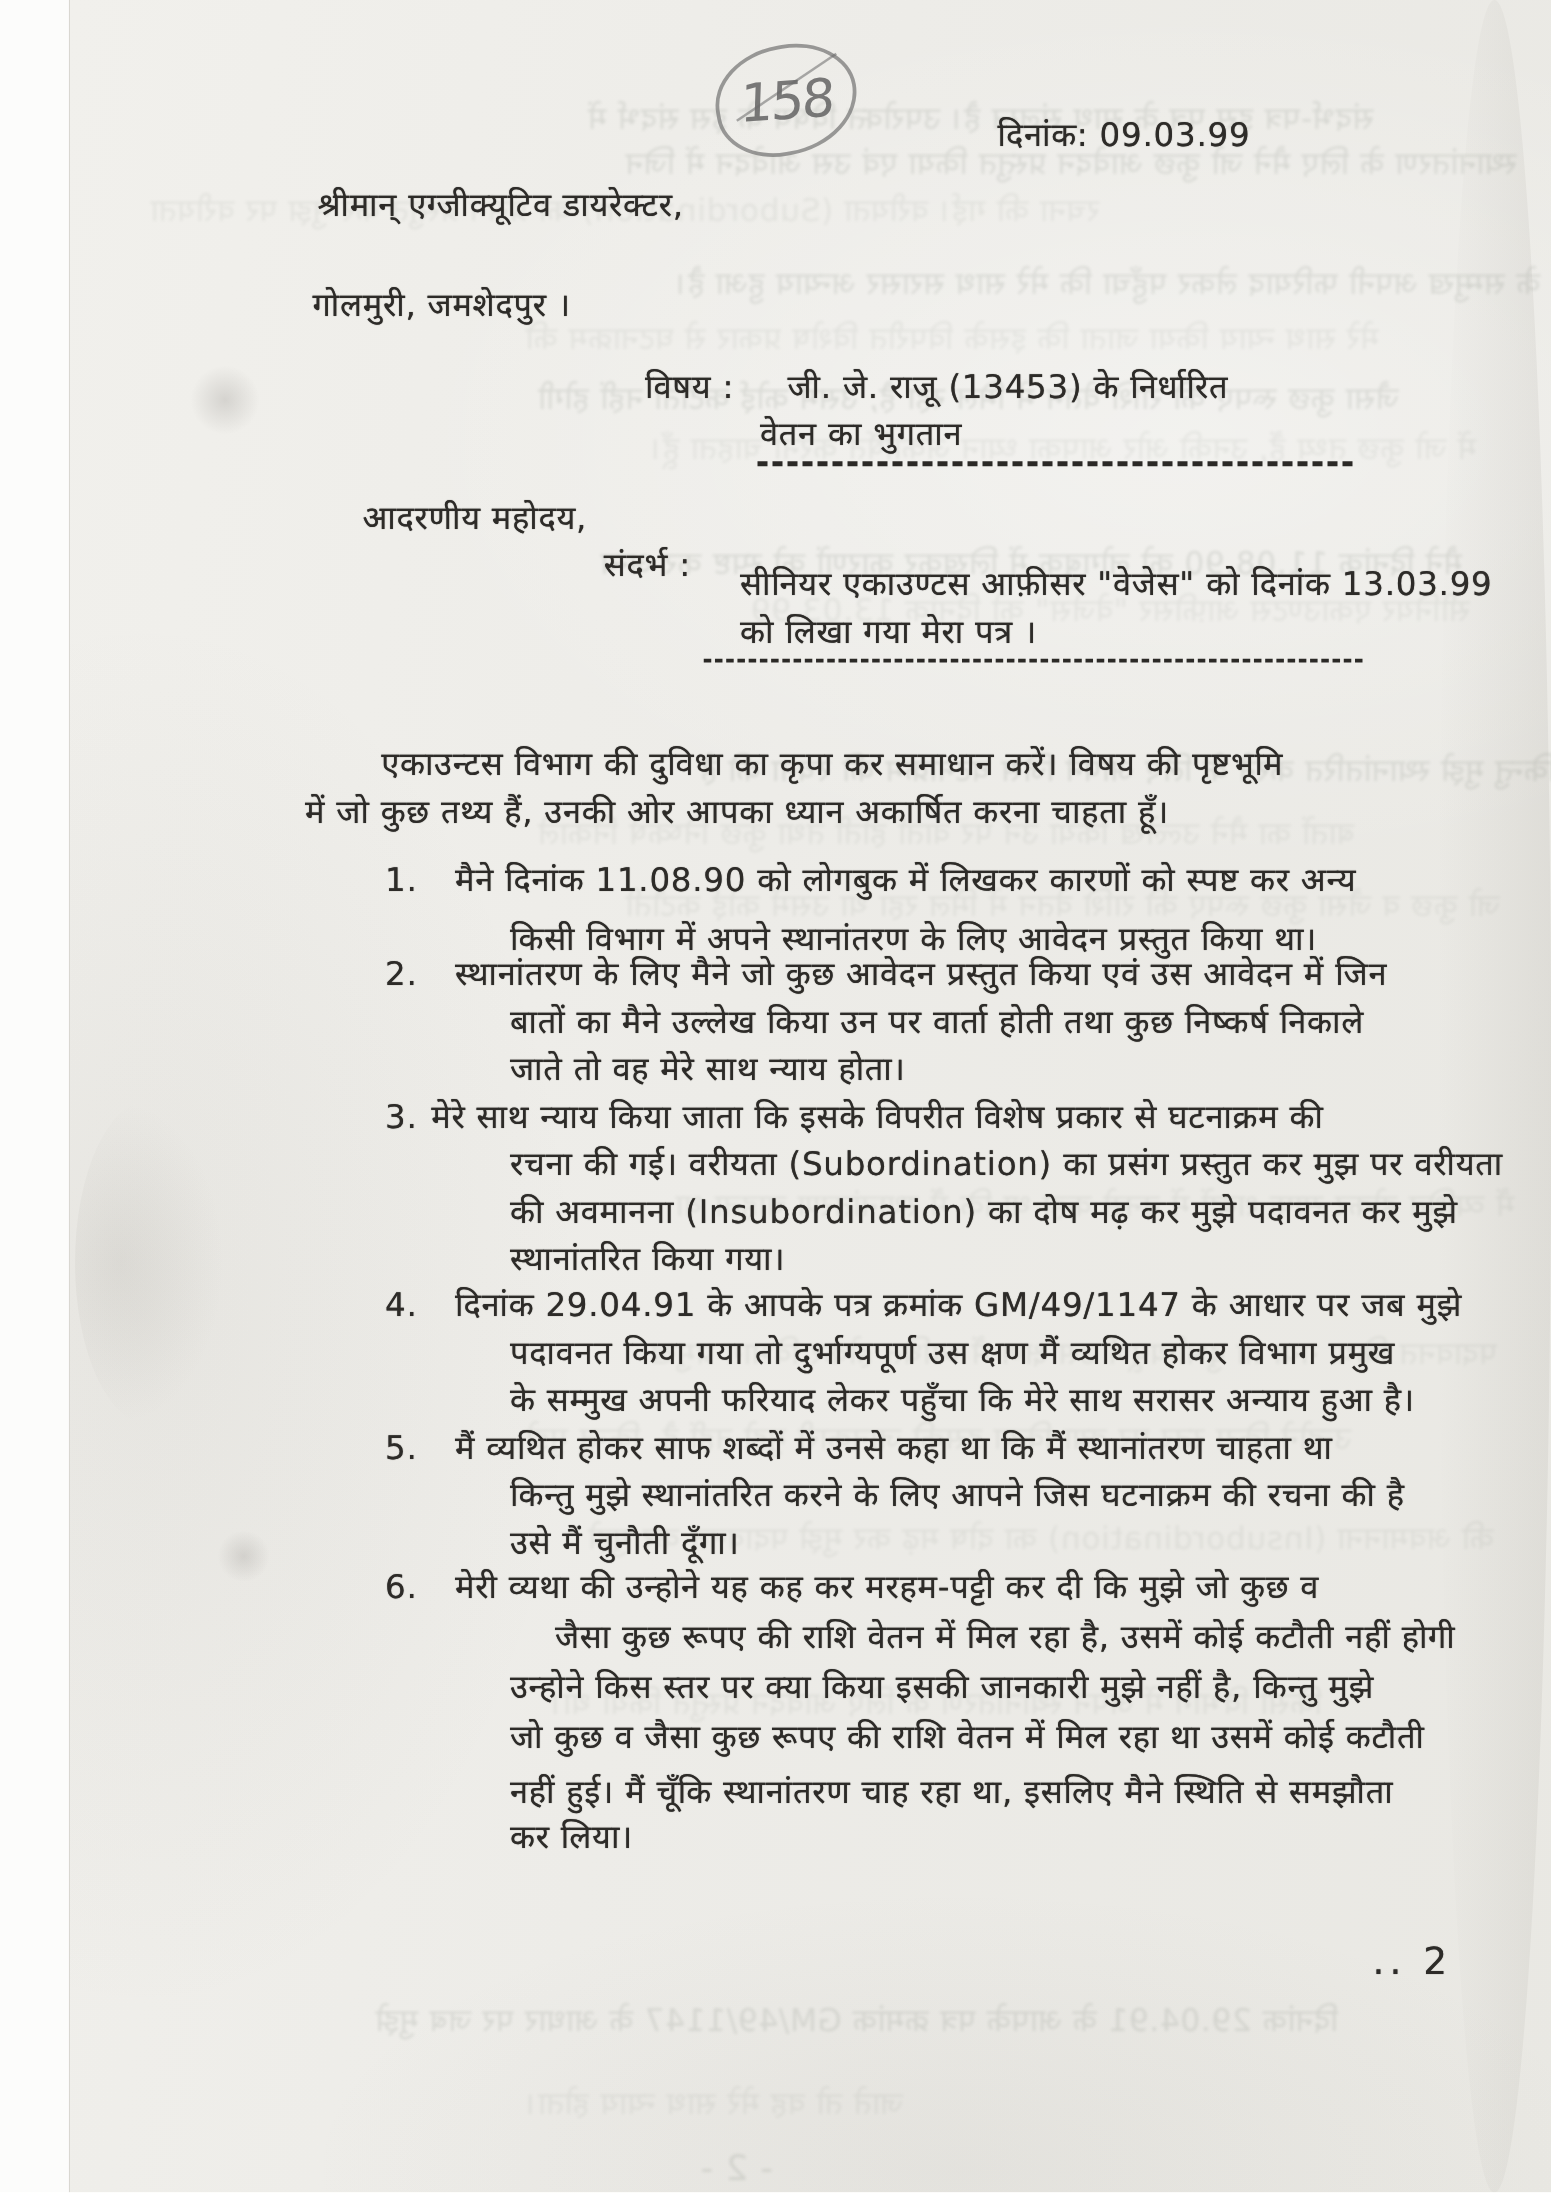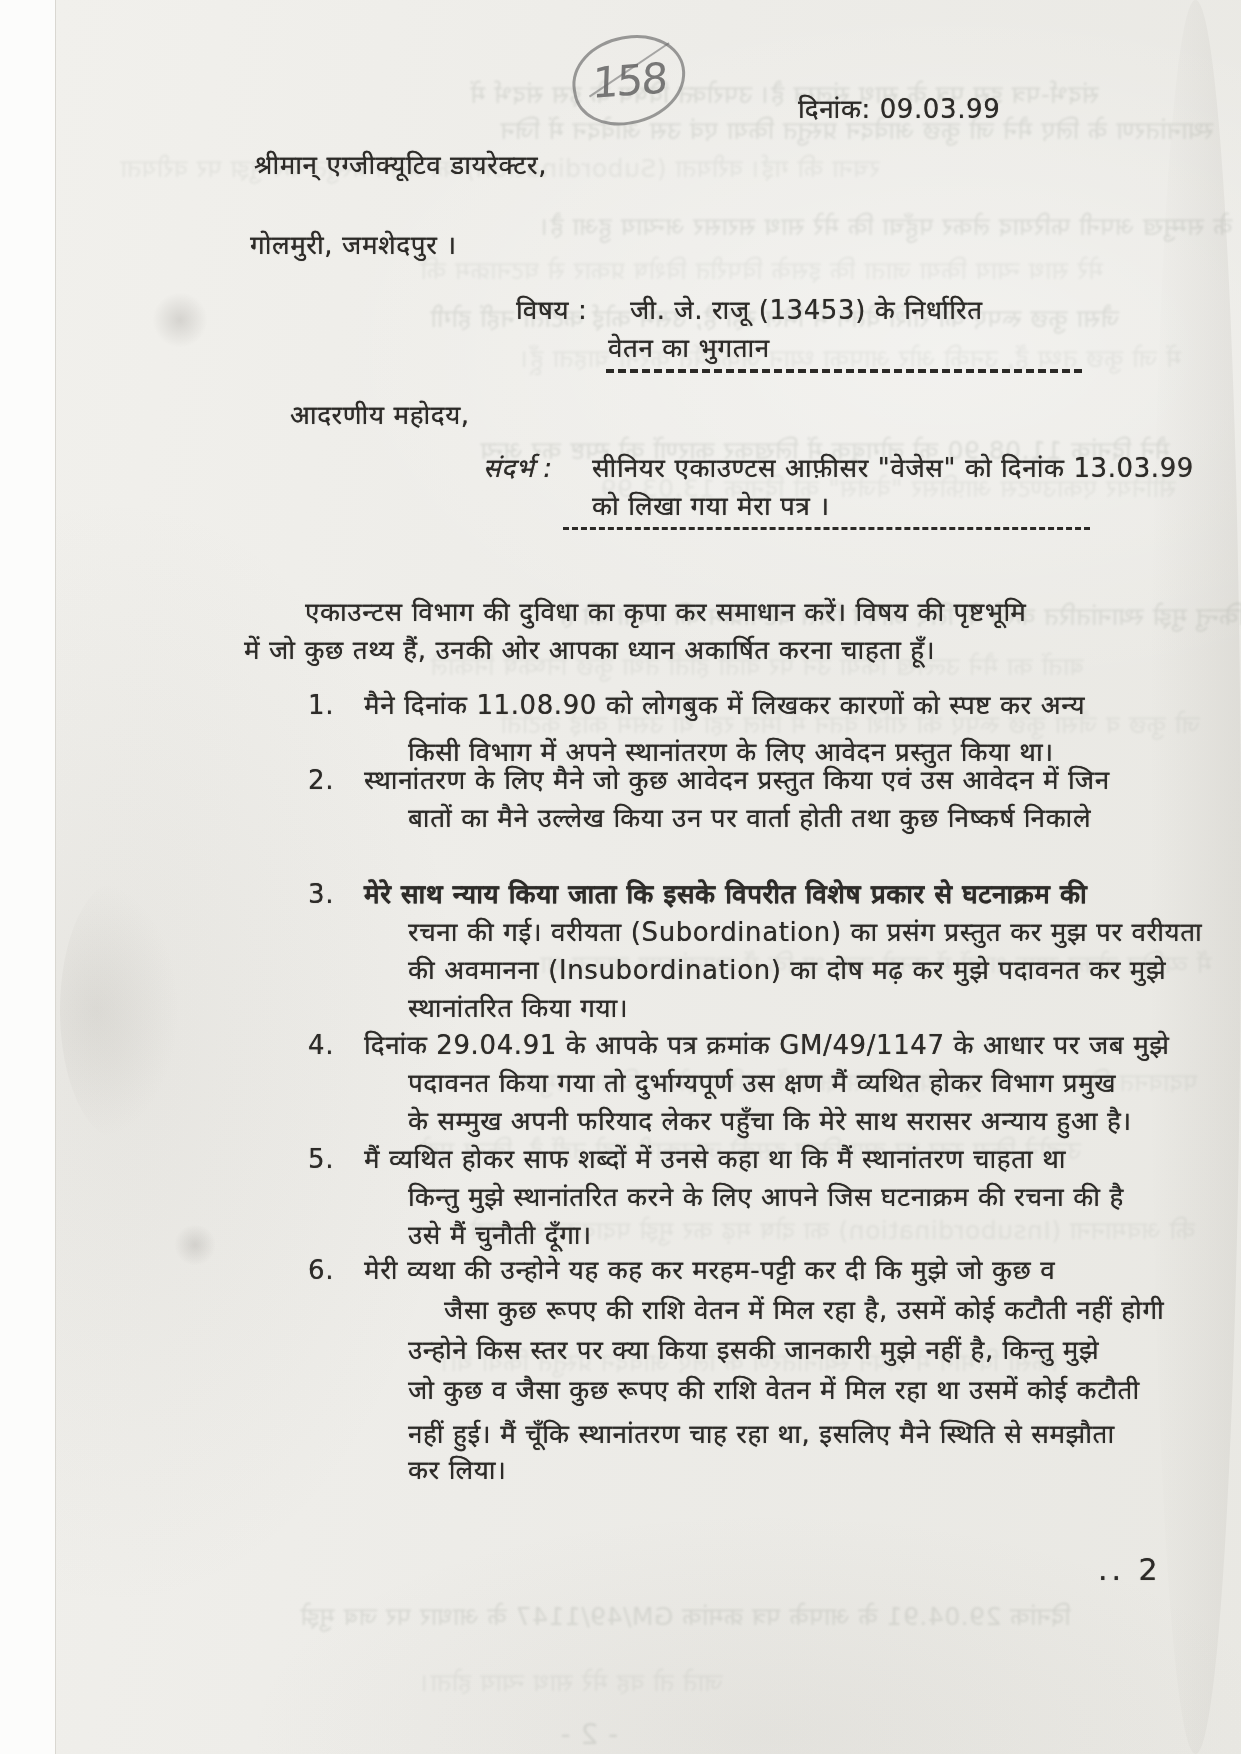--- a/index.html
+++ b/index.html
@@ -89,38 +89,39 @@
   <div class="line" style="left:254px;top:148px;">श्रीमान् एग्जीक्यूटिव डायरेक्टर,</div>
   <div class="line" style="left:250px;top:228px;">गोलमुरी, जमशेदपुर ।</div>
 
   <div class="line" style="left:516px;top:293px;">विषय :</div>
   <div class="line" style="left:630px;top:293px;">जी. जे. राजू (13453) के निर्धारित</div>
   <div class="line" style="left:608px;top:331px;">वेतन का भुगतान</div>
   <div class="dashes" style="left:606px;top:369px;width:476px;"></div>
 
   <div class="line" style="left:290px;top:398px;">आदरणीय महोदय,</div>
 
-  <div class="line" style="left:483px;top:451px;font-style:italic;">संदर्भ :</div>
+  <div class="line" style="left:483px;top:436px;">संदर्भ :</div>
   <div class="line" style="left:592px;top:451px;">सीनियर एकाउण्टस आफ़ीसर "वेजेस" को दिनांक 13.03.99</div>
   <div class="line" style="left:592px;top:489px;">को लिखा गया मेरा पत्र ।</div>
   <div class="dashes thin" style="left:563px;top:527px;width:527px;"></div>
 
   <div class="line" style="left:266px;top:595px;margin-left:39px;">एकाउन्टस विभाग की दुविधा का कृपा कर समाधान करें।  विषय की पृष्टभूमि</div>
   <div class="line" style="left:244px;top:633px;">में जो कुछ तथ्य हैं, उनकी ओर आपका ध्यान अकार्षित करना चाहता हूँ।</div>
 
   <div class="line num" style="left:308px;top:688px;">1.</div>
   <div class="line" style="left:364px;top:688px;">मैने दिनांक 11.08.90 को लोगबुक में लिखकर कारणों को स्पष्ट कर अन्य</div>
   <div class="line" style="left:408px;top:694px;margin-top:41px;">किसी विभाग में अपने स्थानांतरण के लिए आवेदन प्रस्तुत किया था।</div>
 
   <div class="line num" style="left:308px;top:763px;">2.</div>
   <div class="line" style="left:364px;top:763px;">स्थानांतरण के लिए मैने जो कुछ आवेदन प्रस्तुत किया एवं उस आवेदन में जिन</div>
   <div class="line" style="left:408px;top:801px;">बातों का मैने उल्लेख किया उन पर वार्ता होती तथा कुछ निष्कर्ष निकाले</div>
+  <div class="line" style="left:408px;top:839px;">जाते तो वह मेरे साथ न्याय होता।</div>
 
   <div class="line num" style="left:308px;top:877px;">3.</div>
-  <div class="line" style="left:364px;top:877px;font-weight:bold;">मेरे साथ न्याय किया जाता कि इसके विपरीत विशेष प्रकार से घटनाक्रम की</div>
+  <div class="line" style="left:345px;top:877px;">मेरे साथ न्याय किया जाता कि इसके विपरीत विशेष प्रकार से घटनाक्रम की</div>
   <div class="line" style="left:408px;top:915px;">रचना की गई। वरीयता (Subordination) का प्रसंग प्रस्तुत कर मुझ पर वरीयता</div>
   <div class="line" style="left:408px;top:953px;">की अवमानना (Insubordination) का दोष मढ़ कर मुझे पदावनत कर मुझे</div>
   <div class="line" style="left:408px;top:991px;">स्थानांतरित किया गया।</div>
 
   <div class="line num" style="left:308px;top:1028px;">4.</div>
   <div class="line" style="left:364px;top:1028px;">दिनांक 29.04.91 के आपके पत्र क्रमांक GM/49/1147 के आधार पर जब मुझे</div>
   <div class="line" style="left:408px;top:1066px;">पदावनत किया गया तो दुर्भाग्यपूर्ण उस क्षण मैं व्यथित होकर विभाग प्रमुख</div>
   <div class="line" style="left:408px;top:1104px;">के सम्मुख अपनी फरियाद लेकर पहुँचा कि मेरे साथ सरासर अन्याय हुआ है।</div>
 
   <div class="line num" style="left:308px;top:1142px;">5.</div>

